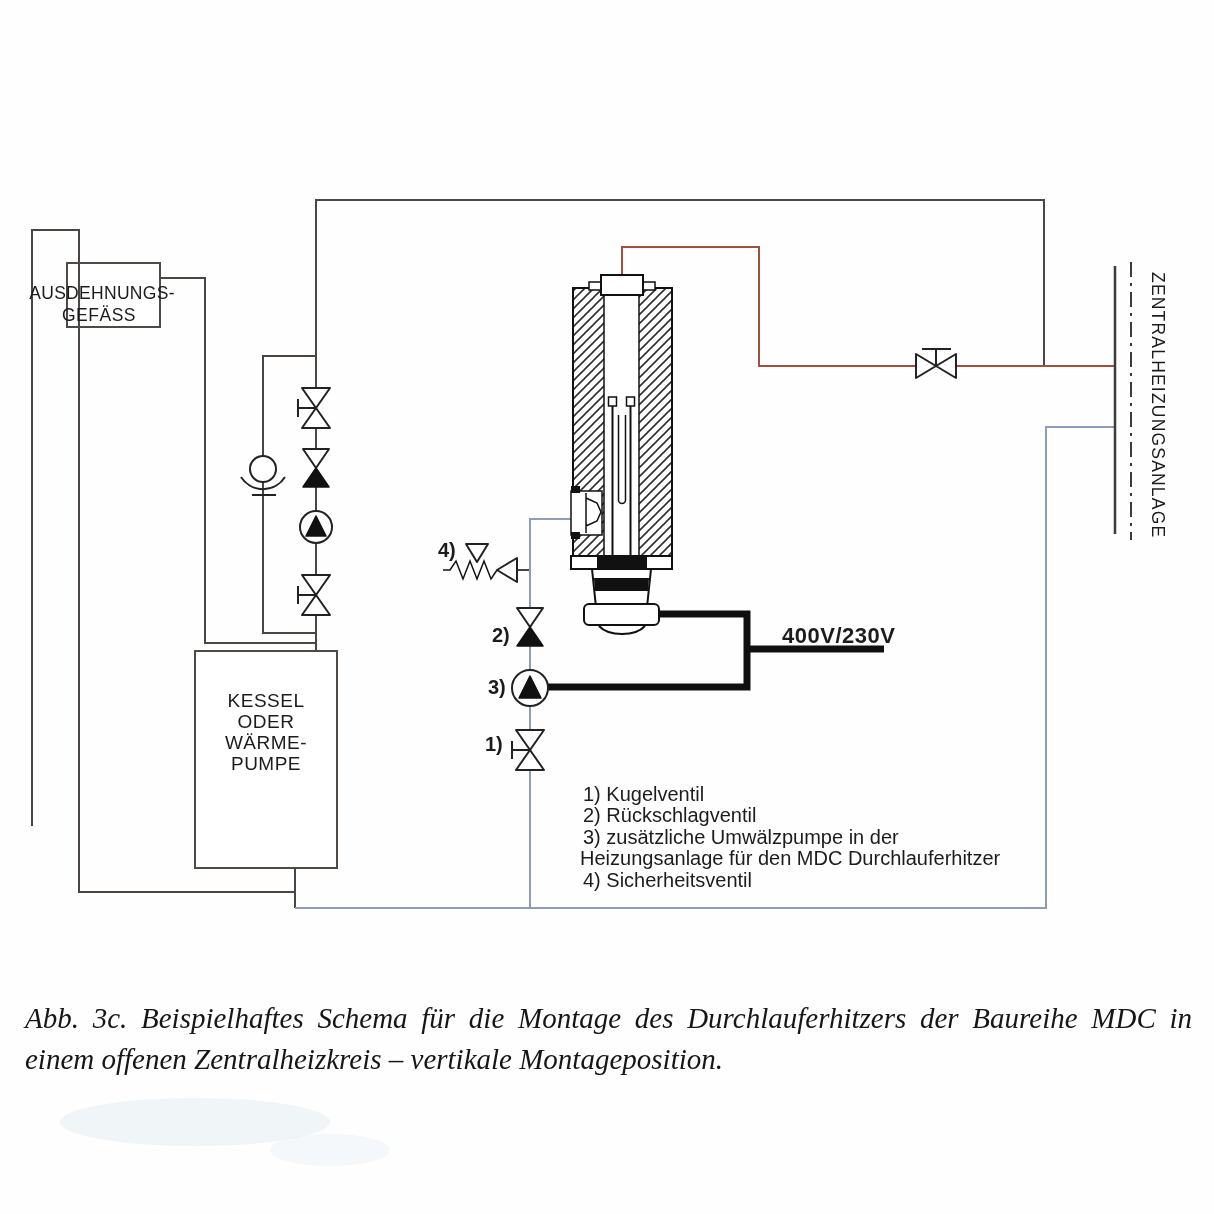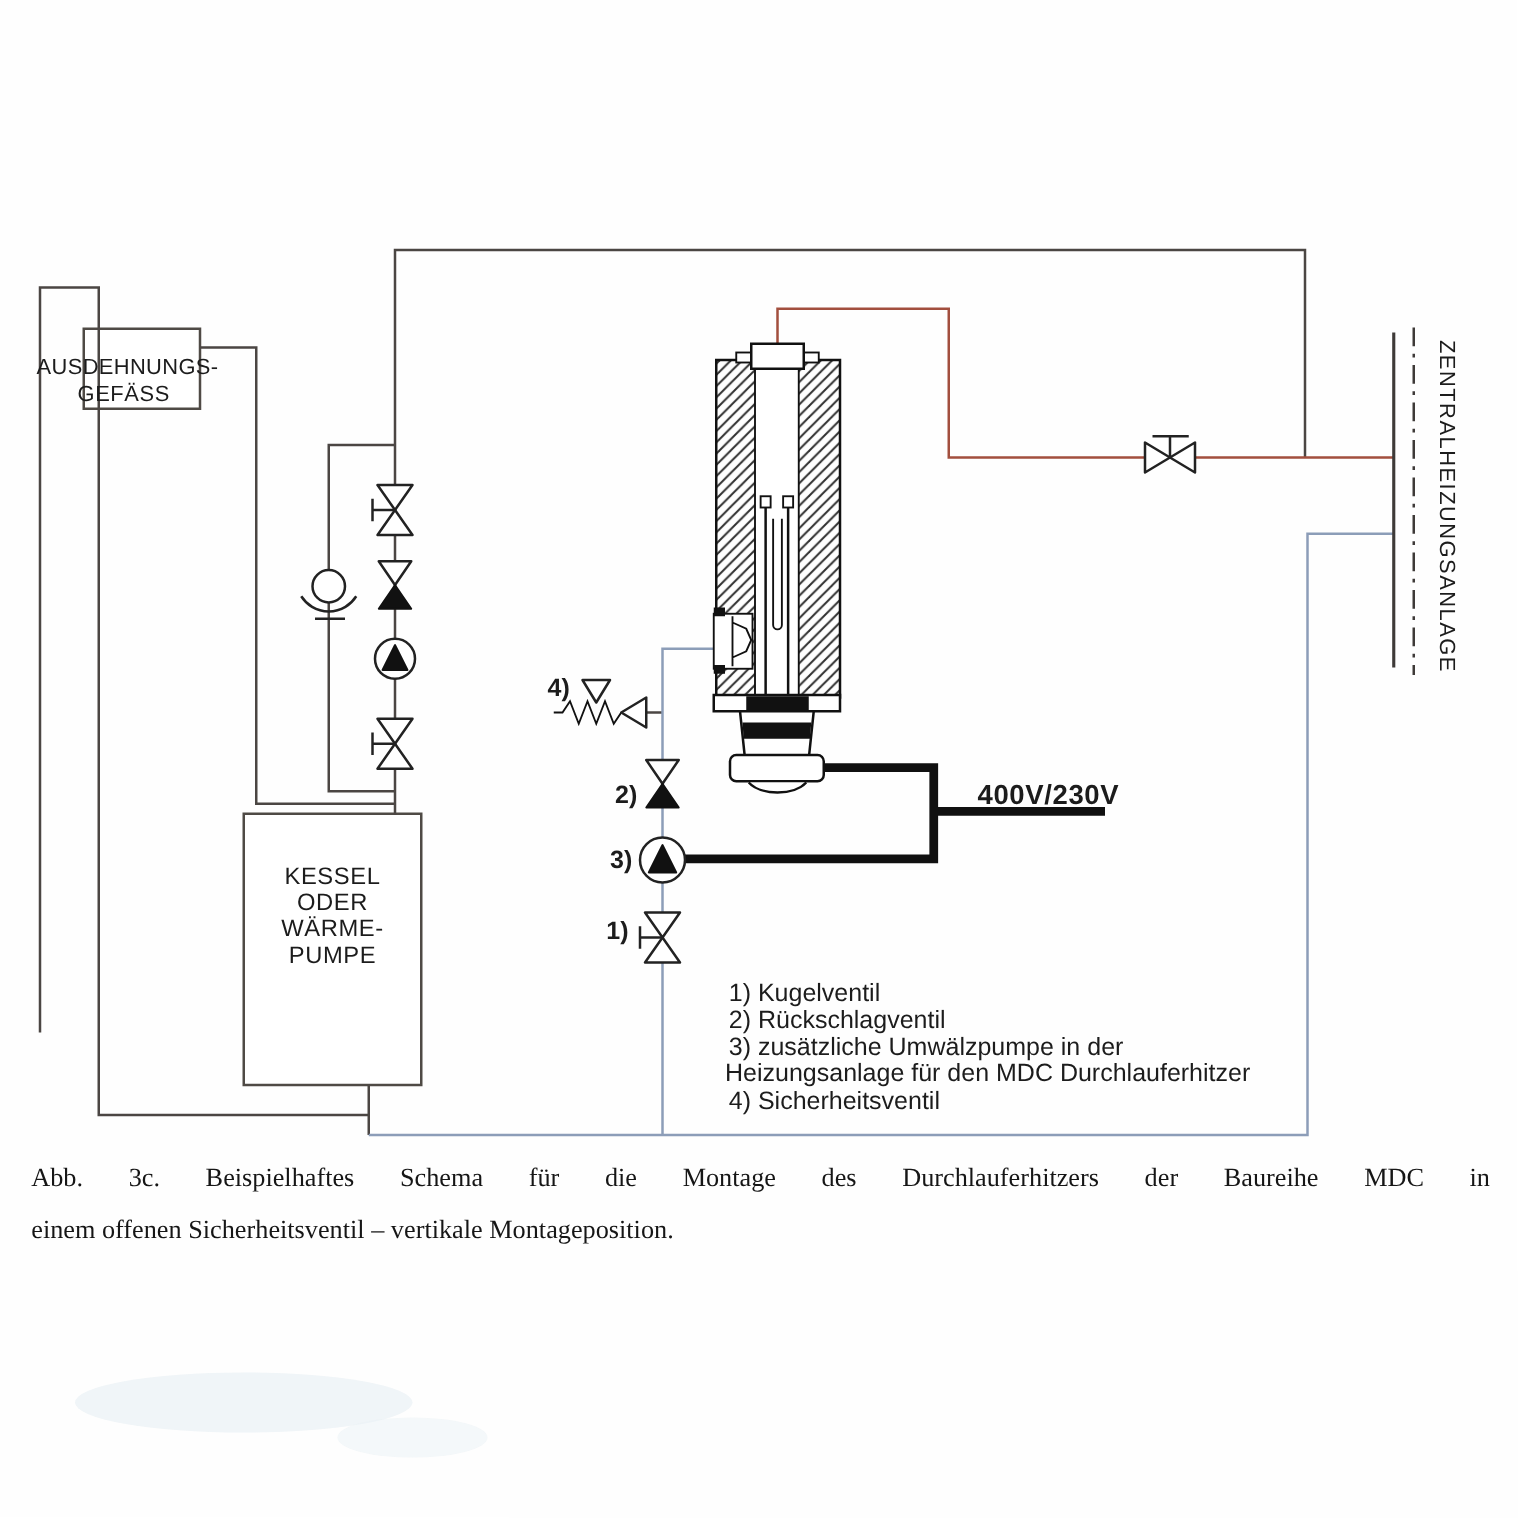--- a/index.html
+++ b/index.html
@@ -9,22 +9,22 @@
   .pipe-dark{stroke:var(--pipe-dark,#4b4643);stroke-width:2;fill:none;}
   .pipe-blue{stroke:var(--pipe-return-blue,#8c9db8);stroke-width:2;fill:none;}
   .pipe-red{stroke:var(--pipe-supply-red,#a24f3e);stroke-width:2;fill:none;}
   .cable{stroke:var(--electric-black,#101010);stroke-width:7;fill:none;}
   .sym{stroke:#222222;stroke-width:2;fill:#ffffff;stroke-linejoin:round;}
   .sym-filled{stroke:#111111;stroke-width:1.5;fill:#111111;stroke-linejoin:round;}
   .thin{stroke:#111111;stroke-width:1.5;fill:none;}
   .box{fill:#ffffff;stroke:#4f4a45;stroke-width:2;}
   .lbl{font-family:"Liberation Sans",sans-serif;fill:#1c1c1c;}
   .lbl-bold{font-weight:700;}
-  .caption{position:absolute;left:25px;top:922px;width:1167px;
-           font-family:"Liberation Serif",serif;font-size:21px;color:#161616;}
+  .caption{position:absolute;left:25px;top:998px;width:1167px;
+           font-family:"Liberation Serif",serif;font-size:29px;color:#161616;font-style:italic;}
   .cap-line{line-height:41px;white-space:normal;}
   .cap-just{text-align:justify;text-align-last:justify;}
 </style>
 </head>
 <body>
 
 <div class="page">
 
 <svg width="1214" height="1214" viewBox="0 0 1214 1214" xmlns="http://www.w3.org/2000/svg">
 
@@ -177,16 +177,16 @@
       <text class="lbl" x="583" y="844" font-size="20">3) zusätzliche Umwälzpumpe in der</text>
       <text class="lbl" x="580" y="865" font-size="20">Heizungsanlage für den MDC Durchlauferhitzer</text>
       <text class="lbl" x="583" y="887" font-size="20">4) Sicherheitsventil</text>
     </g>
   </g>
 </svg>
 
 
 <div class="caption">
   <div class="cap-line cap-just">Abb. 3c. Beispielhaftes Schema für die Montage des Durchlauferhitzers der Baureihe MDC in</div>
-  <div class="cap-line">einem offenen Sicherheitsventil – vertikale Montageposition.</div>
+  <div class="cap-line">einem offenen Zentralheizkreis – vertikale Montageposition.</div>
 </div>
 
 </div>
 
 </body></html>

